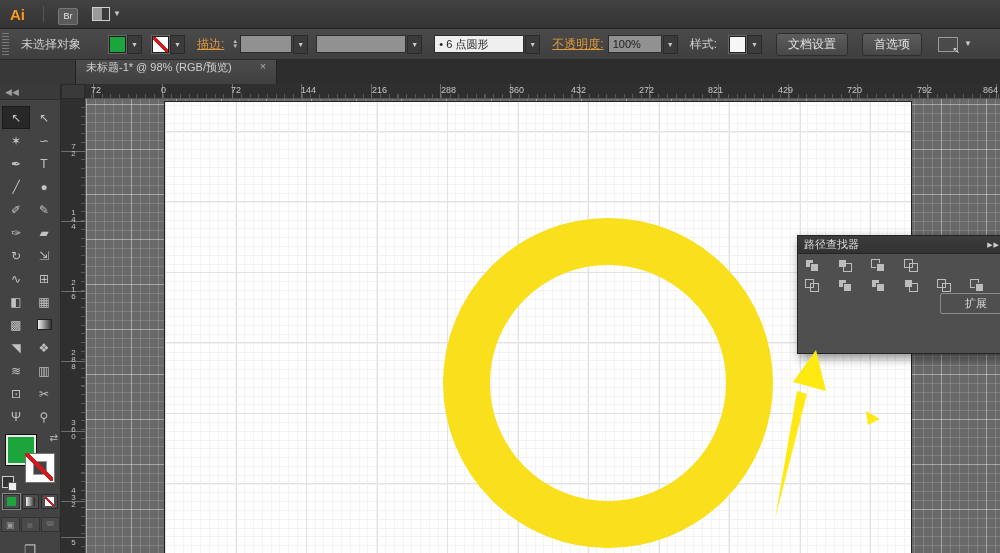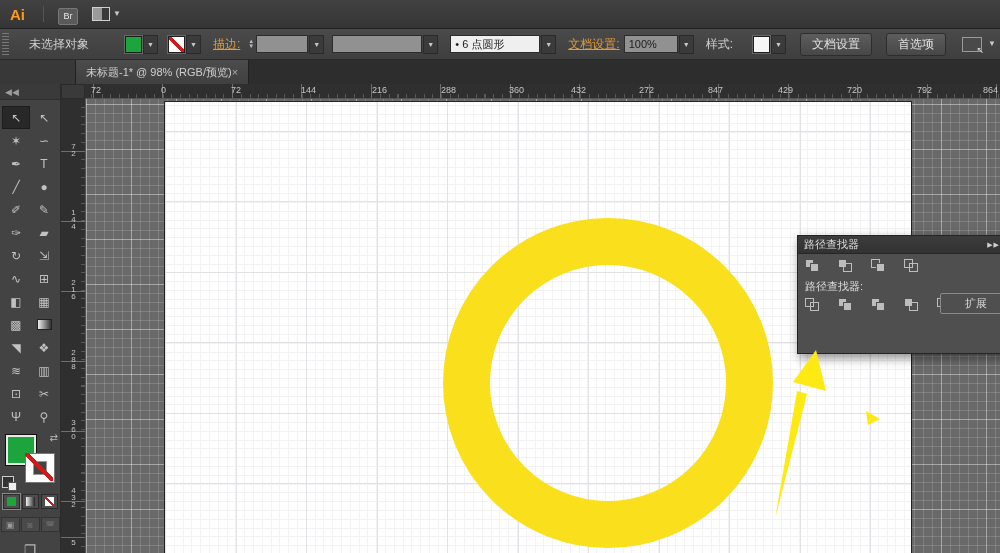--- a/index.html
+++ b/index.html
@@ -15,41 +15,41 @@
     font-size:9px;color:#e8e8e8;display:flex;align-items:center;justify-content:center;margin:4px 14px 0 6px;text-align:right;}
   .ws-btn{display:flex;align-items:center;gap:3px;}
   .ws-icon{width:16px;height:12px;border:1px solid #cfcfcf;background:#3a3a3a;position:relative;}
   .ws-icon i{position:absolute;left:0;top:0;bottom:0;width:9px;background:#9a9a9a;}
   .caret{font-size:8px;color:#c9c9c9;line-height:1;}
   
   .controlbar{height:30px;background:linear-gradient(#4a4a4a,#3f3f3f);border-bottom:1px solid #2a2a2a;
     display:flex;align-items:center;color:#cfcfcf;font-size:12px;white-space:nowrap;}
   .grip-v{width:7px;height:22px;margin-left:2px;
     background:repeating-linear-gradient(0deg,#777 0 1px,transparent 1px 3px);}
-  .cb-label{margin:0 20px;}
+  .cb-label{margin:0 12px;}
   .link-label{color:#e09a3c;text-decoration:underline;margin:0 4px 0 12px;}
   .swatch{width:15px;height:15px;border:1px solid #1e1e1e;box-shadow:0 0 0 1px #666;display:inline-block;}
   .none-slash{background:#fff linear-gradient(45deg,transparent 42%,#d21a1a 42%,#d21a1a 58%,transparent 58%);}
   .dd{width:13px;height:17px;background:#3b3b3b;border:1px solid #2a2a2a;display:inline-flex;
     align-items:center;justify-content:center;margin-left:1px;}
   .dd .caret{font-size:7px;}
   .stepper{display:inline-flex;flex-direction:column;justify-content:center;line-height:5px;
     font-size:6px;color:#bbb;margin:0 2px 0 4px;}
   .field{height:16px;background:#919191;border:1px solid #2c2c2c;display:inline-flex;
     align-items:center;color:#1c1c1c;padding:0 4px;font-size:11px;}
   .field.light{background:#efefef;}
   .btn{background:linear-gradient(#5d5d5d,#474747);border:1px solid #2d2d2d;border-radius:3px;
     color:#e2e2e2;font-size:12px;padding:2px 11px;margin-left:14px;}
   .panelmenu-icon{width:18px;height:13px;border:1px solid #9a9a9a;background:#4a4a4a;position:relative;margin-left:16px;}
   .panelmenu-icon i{position:absolute;right:-3px;bottom:-4px;color:#ddd;font-size:9px;font-style:normal;}
   
   .tabrow{height:24px;background:#2d2d2d;display:flex;}
   .tab-spacer{width:75px;background:#383838;border-right:1px solid #222;}
   .doc-tab{background:linear-gradient(#4c4c4c,#404040);color:#cfcfcf;font-size:11px;
-    display:flex;align-items:center;gap:0;padding:0 10px;border-right:1px solid #222;}
+    display:flex;align-items:flex-start;gap:28px;padding:0 10px;border-right:1px solid #222;}
   .tab-close{color:#aaa;font-size:11px;}
   
   .main{display:flex;height:471px;}
   .toolbar{width:60px;background:#434343;border-right:1px solid #2b2b2b;display:flex;
     flex-direction:column;align-items:center;flex:none;}
   .tb-head{width:100%;height:16px;color:#9c9c9c;font-size:9px;padding-left:5px;box-sizing:border-box;
     background:#3a3a3a;border-bottom:1px solid #2e2e2e;line-height:16px;}
   .tb-grip{width:30px;height:4px;margin:4px 0 2px;
     background:repeating-linear-gradient(90deg,#8a8a8a 0 1px,transparent 1px 3px);}
   .tools{display:grid;grid-template-columns:28px 28px;}
@@ -176,21 +176,21 @@
       <span class="caret">▼</span>
     </span>
   <span class="field" style="width:80px;margin-left:8px"></span>
   <span class="dd">
       <span class="caret">▼</span>
     </span>
   <span class="field light" style="width:80px;margin-left:12px">• 6 点圆形</span>
   <span class="dd">
       <span class="caret">▼</span>
     </span>
-  <span class="link-label">文档设置:</span>
+  <span class="link-label">不透明度:</span>
   <span class="field" style="width:44px">100%</span>
   <span class="dd">
       <span class="caret">▼</span>
     </span>
   <span class="cb-label" style="margin-left:12px">样式:</span>
   <span class="swatch" style="background:#f6f6f6"></span>
   <span class="dd">
       <span class="caret">▼</span>
     </span>
   <button class="btn">文档设置</button>
@@ -340,21 +340,21 @@
       <div class="h-ruler">
           <span class="hlab" style="left: 6px;">72</span>
           <span class="hlab" style="left: 76px;">0</span>
           <span class="hlab" style="left: 146px;">72</span>
           <span class="hlab" style="left: 216px;">144</span>
           <span class="hlab" style="left: 287px;">216</span>
           <span class="hlab" style="left: 356px;">288</span>
           <span class="hlab" style="left: 424px;">360</span>
           <span class="hlab" style="left: 486px;">432</span>
           <span class="hlab" style="left: 554px;">272</span>
-          <span class="hlab" style="left: 623px;">847</span>
+          <span class="hlab" style="left: 623px;">821</span>
           <span class="hlab" style="left: 693px;">429</span>
           <span class="hlab" style="left: 762px;">720</span>
           <span class="hlab" style="left: 832px;">792</span>
           <span class="hlab" style="left: 898px;">864</span>
         </div>
     </div>
     <div class="canvas-row">
       <div class="v-ruler">
           <span class="vlab" style="top: 44px;">72</span>
           <span class="vlab" style="top: 110px;">144</span>
@@ -390,21 +390,20 @@
         </span>
         <span class="pf v-bf">
           <i class="b"></i>
           <i class="f"></i>
         </span>
         <span class="pf v-hh">
           <i class="b"></i>
           <i class="f"></i>
         </span>
       </div>
-    <div class="pf-row-label">路径查找器:</div>
     <div class="pf-icons">
         <span class="pf v-hh">
           <i class="b"></i>
           <i class="f"></i>
         </span>
         <span class="pf v-ff">
           <i class="b"></i>
           <i class="f"></i>
         </span>
         <span class="pf v-ff">

